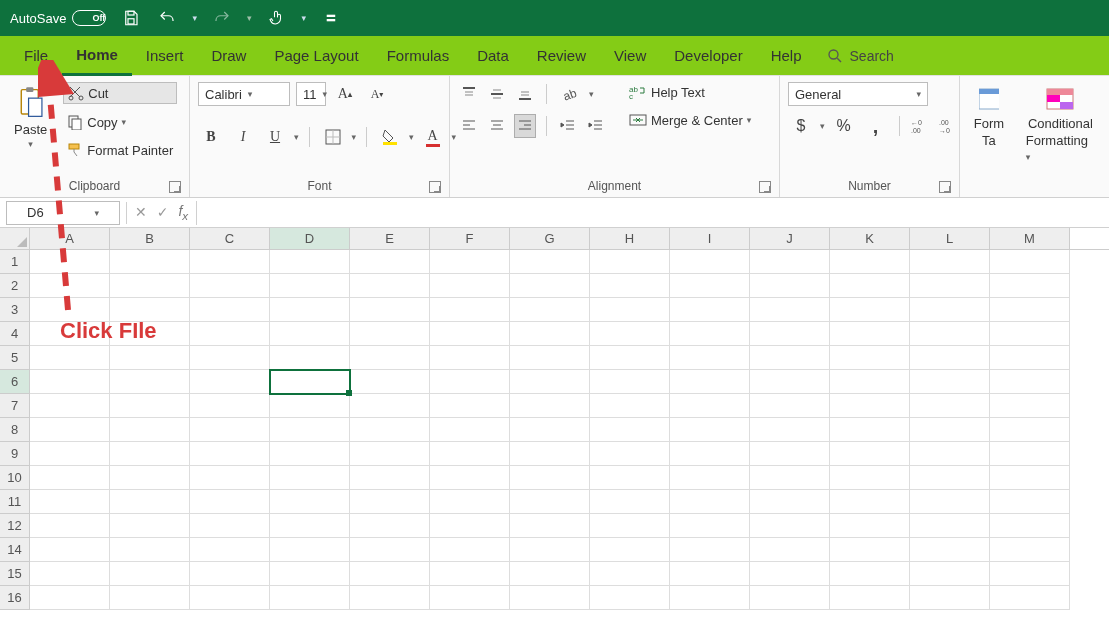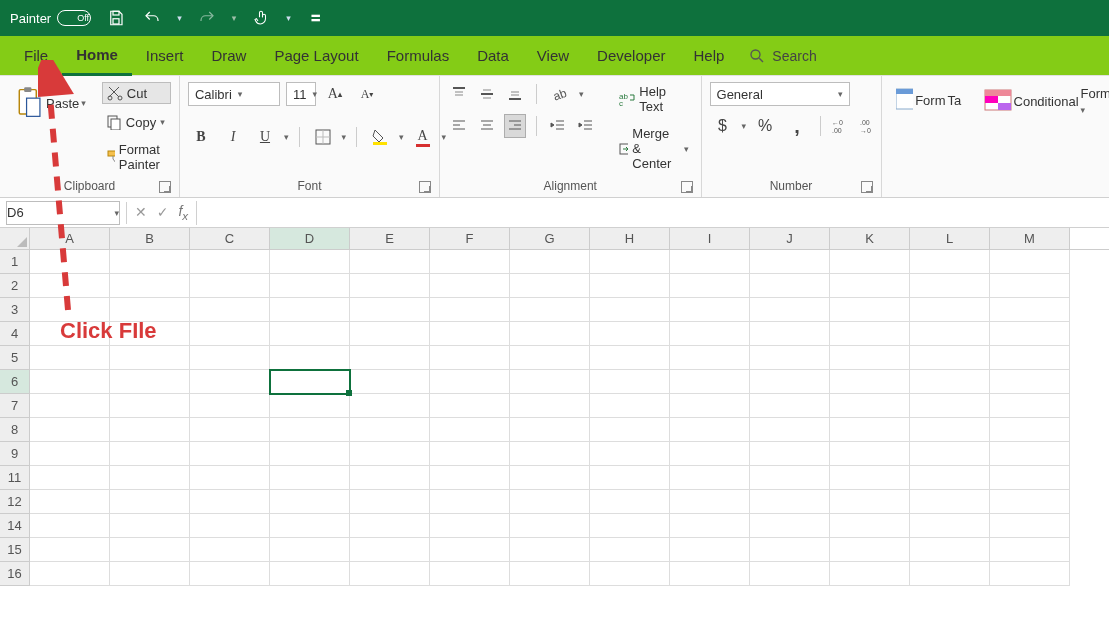--- a/index.html
+++ b/index.html
@@ -3,60 +3,60 @@
 <meta charset="utf-8">
 <style>
   * { box-sizing: border-box; margin: 0; padding: 0; font-family: "Segoe UI", Arial, sans-serif; }
   body { width: 1109px; height: 642px; overflow: hidden; background: #fff; font-size: 14px; color: #333; position: relative; }
 
   
   .titlebar { background: #0e713d; height: 36px; display: flex; align-items: center; color: #fff; padding: 0 10px; gap: 14px; }
   .autosave { display: flex; align-items: center; gap: 6px; font-size: 13px; }
   .toggle { width: 34px; height: 16px; border: 1px solid #fff; border-radius: 8px; display: flex; align-items: center; padding: 0 2px; }
   .toggle-knob { width: 10px; height: 10px; border-radius: 50%; background: #fff; }
-  .toggle-off { font-size: 9px; margin-left: 17px; }
+  .toggle-off { font-size: 9px; margin-left: 17px; font-weight: bold; }
   .title-icon-btn { color: #fff; display:flex; align-items:center; justify-content:center; width:22px; height:22px; }
   svg { display:block; }
 
   
   .menubar { height: 40px; display: flex; align-items: center; background: #84cc16; padding: 0 10px; gap: 0; border-bottom: 1px solid #e1e1e1; }
   .menu-tab { padding: 0 14px; height: 40px; display:flex; align-items:center; color: #333; font-size: 15px; cursor:pointer; }
   .menu-tab.active { border-bottom: 3px solid #0e713d; font-weight: 700; }
   .search-icon { margin-left: 10px; color:#555; }
   .tellme { padding-left: 6px; color: #444; }
 
   
   .ribbon { height: 122px; display: flex; background: #fafafa; border-bottom: 1px solid #d0d0d0; }
   .group { border-right: 1px solid #d8d8d8; display:flex; flex-direction:column; justify-content:space-between; padding: 6px 8px 2px; }
   .group-body { display:flex; gap: 10px; align-items:flex-start; flex:1; }
   .group-label { font-size: 12px; color: #555; text-align:center; padding-bottom: 2px; position:relative; }
   .dialog-launcher { position:absolute; right:0; bottom:2px; width:12px; height:12px; border:1px solid #888; display:flex; align-items:flex-end; justify-content:flex-end;}
   .dialog-launcher::after{content:'';width:5px;height:5px;border-right:1px solid #888;border-bottom:1px solid #888;}
 
-  .vbtn { display:flex; flex-direction:row; align-items:center; justify-content:center; gap:2px; font-size:13px; color:#333; padding: 4px 6px; }
+  .vbtn { display:flex; flex-direction:column; align-items:center; justify-content:center; gap:2px; font-size:13px; color:#333; padding: 4px 6px; }
   .row { display:flex; align-items:center; gap:6px; }
   .smallbtn { display:flex; align-items:center; gap:4px; font-size:13px; padding:2px 4px; cursor:pointer; }
   .smallbtn.selected { background:#e6e6e6; border:1px solid #bdbdbd; }
   .chev { font-size:9px; color:#666; }
 
   .font-combo { height:24px; border:1px solid #bdbdbd; background:#fff; display:flex; align-items:center; padding:0 6px; font-size:13px; gap:6px;}
   .font-name { width: 92px; }
   .font-size { width: 30px; }
 
   .icon-btn { width:26px; height:24px; display:flex; align-items:center; justify-content:center; color:#444;}
   .icon-btn.sm { width:22px; }
   .sep { width:1px; height:20px; background:#ccc; margin:0 4px; }
 
   .halign-group .icon-btn.active { background:#d9d9d9; border:1px solid #adadad; }
 
   .number-combo { height:24px; border:1px solid #bdbdbd; background:#fff; width:140px; display:flex; align-items:center; justify-content:space-between; padding:0 6px; font-size:13px;}
 
   
   .formula-bar { height: 30px; display:flex; align-items:center; border-bottom:1px solid #d0d0d0; background:#fff; }
-  .namebox { width: 114px; height:24px; border:1px solid #bdbdbd; margin:0 6px; display:flex; align-items:center; padding:0 0; font-size:13px; justify-content:space-between;text-align:right;}
+  .namebox { width: 114px; height:24px; border:1px solid #bdbdbd; margin:0 6px; display:flex; align-items:center; padding:0 20px; font-size:13px; justify-content:space-between;text-align:right;}
   .fx-btns { display:flex; align-items:center; gap:10px; padding:0 8px; color:#999;}
   .fx-label { font-style:italic; color:#777; }
   .formula-input { flex:1; height:24px; border-left:1px solid #d0d0d0; padding:0 8px; }
 
   
   .grid-area { position:relative; }
   .col-headers { display:flex; height:22px; border-bottom:1px solid #ccc;}
   .corner { width:30px; border-right:1px solid #ccc; background:#eee; display:flex; align-items:flex-end; justify-content:flex-end;}
   .corner svg{margin:2px;}
   .col-h { width:80px; border-right:1px solid #ccc; background:#eee; display:flex; align-items:center; justify-content:center; font-size:13px; color:#555;}
@@ -71,21 +71,21 @@
 
   
   .annotation { position:absolute; left:38px; top:60px; pointer-events:none; }
   .anno-text { position:absolute; left:60px; top:318px; color:#d83a3a; font-weight:700; font-size:22px; font-family: Arial, sans-serif;}
 </style>
 </head>
 <body>
 
 <div class="titlebar">
   <div class="autosave">
-    <span>Painter</span>
+    <span>AutoSave</span>
     <span class="toggle">
       <span class="toggle-knob"></span>
       <span class="toggle-off">Off</span>
     </span>
   </div>
   <span class="title-icon-btn">
     <svg width="18" height="18" viewBox="0 0 24 24" fill="none" stroke="#fff" stroke-width="1.6">
         <path d="M5 3h11l4 4v14H5z"></path>
         <rect x="8" y="3" width="8" height="5"></rect>
         <rect x="8" y="13" width="8" height="7"></rect>
@@ -131,20 +131,23 @@
   <div class="menu-tab">
       <span>Page Layout</span>
     </div>
   <div class="menu-tab">
       <span>Formulas</span>
     </div>
   <div class="menu-tab">
       <span>Data</span>
     </div>
   <div class="menu-tab">
+      <span>Review</span>
+    </div>
+  <div class="menu-tab">
       <span>View</span>
     </div>
   <div class="menu-tab">
       <span>Developer</span>
     </div>
   <div class="menu-tab">
       <span>Help</span>
     </div>
   <span class="search-icon">
     <svg width="18" height="18" viewBox="0 0 24 24" fill="none" stroke="#555" stroke-width="1.8">
@@ -562,20 +565,36 @@
         <div class="cell"></div>
         <div class="cell"></div>
         <div class="cell"></div>
         <div class="cell"></div>
         <div class="cell"></div>
         <div class="cell"></div>
         <div class="cell"></div>
         <div class="cell"></div>
       </div>
       <div class="row-line">
+        <div class="row-h">10</div>
+        <div class="cell"></div>
+        <div class="cell"></div>
+        <div class="cell"></div>
+        <div class="cell"></div>
+        <div class="cell"></div>
+        <div class="cell"></div>
+        <div class="cell"></div>
+        <div class="cell"></div>
+        <div class="cell"></div>
+        <div class="cell"></div>
+        <div class="cell"></div>
+        <div class="cell"></div>
+        <div class="cell"></div>
+      </div>
+      <div class="row-line">
         <div class="row-h">11</div>
         <div class="cell"></div>
         <div class="cell"></div>
         <div class="cell"></div>
         <div class="cell"></div>
         <div class="cell"></div>
         <div class="cell"></div>
         <div class="cell"></div>
         <div class="cell"></div>
         <div class="cell"></div>

